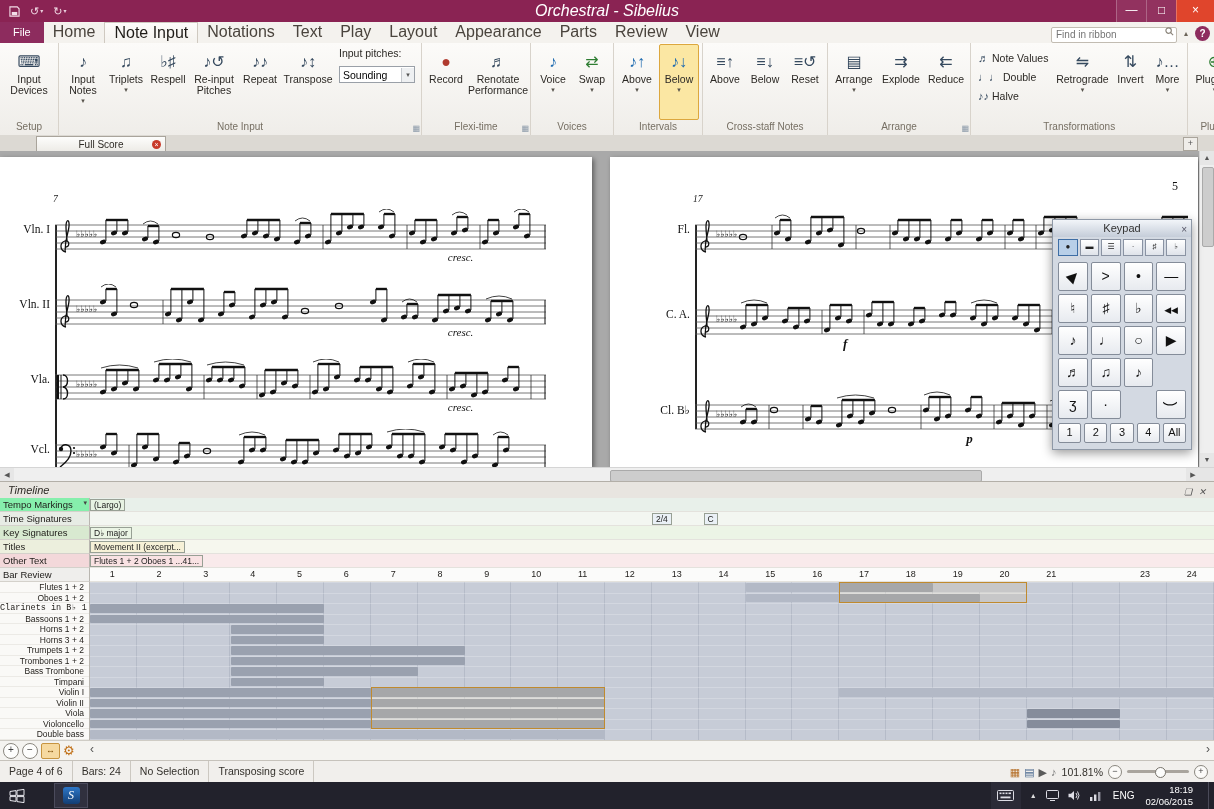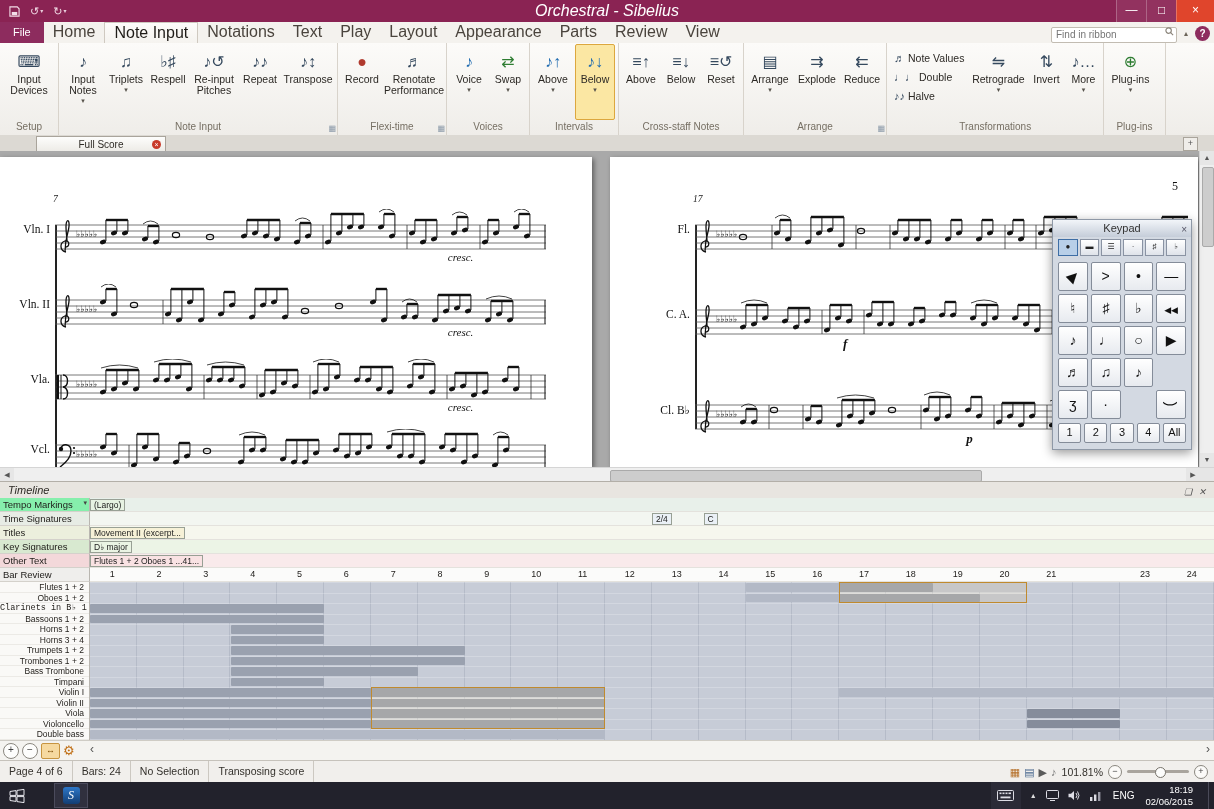--- a/index.html
+++ b/index.html
@@ -234,20 +234,27 @@
             <div class="rbtn-ic">♪↺</div>
             <div class="rbtn-lb">Re-input Pitches</div>
           </div>
           <div class="rbtn" style="width: 40px;">
             <div class="rbtn-ic">♪♪</div>
             <div class="rbtn-lb">Repeat</div>
           </div>
           <div class="rbtn" style="width: 52px;">
             <div class="rbtn-ic">♪↕</div>
             <div class="rbtn-lb">Transpose</div>
+          </div>
+          <div class="rpanel">
+            <div class="rpanel-lb">Input pitches:</div>
+            <div class="rselect">
+              <div class="rselect-val">Sounding</div>
+              <div class="rselect-caret">▾</div>
+            </div>
           </div>
         </div>
         <div class="rgroup-lb">Note Input<div class="dlgl">▦</div></div>
       </div>
       <div class="rgroup">
         <div class="rgroup-ct">
           <div class="rbtn" style="width: 42px;">
             <div class="rbtn-ic" style="color: rgb(176, 58, 46);">●</div>
             <div class="rbtn-lb">Record</div>
           </div>
@@ -1057,29 +1064,29 @@
         </div>
       </div>
       <div class="tl-meta-row">
         <div class="tl-meta-label" style="background: rgb(231, 236, 229);">Time Signatures</div>
         <div class="tl-meta-track" style="background: rgb(243, 246, 241);">
           <div class="tl-chip" style="left: 50%; background: rgb(234, 240, 246);">2/4</div>
           <div class="tl-chip" style="left: 54.5833%; background: rgb(234, 240, 246);">C</div>
         </div>
       </div>
       <div class="tl-meta-row">
+        <div class="tl-meta-label" style="background: rgb(216, 233, 208);">Key Signatures</div>
+        <div class="tl-meta-track" style="background: rgb(236, 244, 230);">
+          <div class="tl-chip" style="left: 0%; background: rgb(234, 244, 228);">D♭ major</div>
+        </div>
+      </div>
+      <div class="tl-meta-row">
         <div class="tl-meta-label" style="background: rgb(236, 239, 221);">Titles</div>
         <div class="tl-meta-track" style="background: rgb(246, 247, 238);">
           <div class="tl-chip" style="left: 0%; background: rgb(246, 241, 215);">Movement II  (excerpt...</div>
-        </div>
-      </div>
-      <div class="tl-meta-row">
-        <div class="tl-meta-label" style="background: rgb(216, 233, 208);">Key Signatures</div>
-        <div class="tl-meta-track" style="background: rgb(236, 244, 230);">
-          <div class="tl-chip" style="left: 0%; background: rgb(234, 244, 228);">D♭ major</div>
         </div>
       </div>
       <div class="tl-meta-row">
         <div class="tl-meta-label" style="background: rgb(243, 216, 218);">Other Text</div>
         <div class="tl-meta-track" style="background: rgb(249, 234, 235);">
           <div class="tl-chip" style="left: 0%; background: rgb(249, 226, 227);">Flutes 1 + 2 Oboes 1 ...41...</div>
         </div>
       </div>
       <div class="tl-meta-row">
         <div class="tl-meta-label" style="background: rgb(239, 238, 236);">Bar Review</div>

